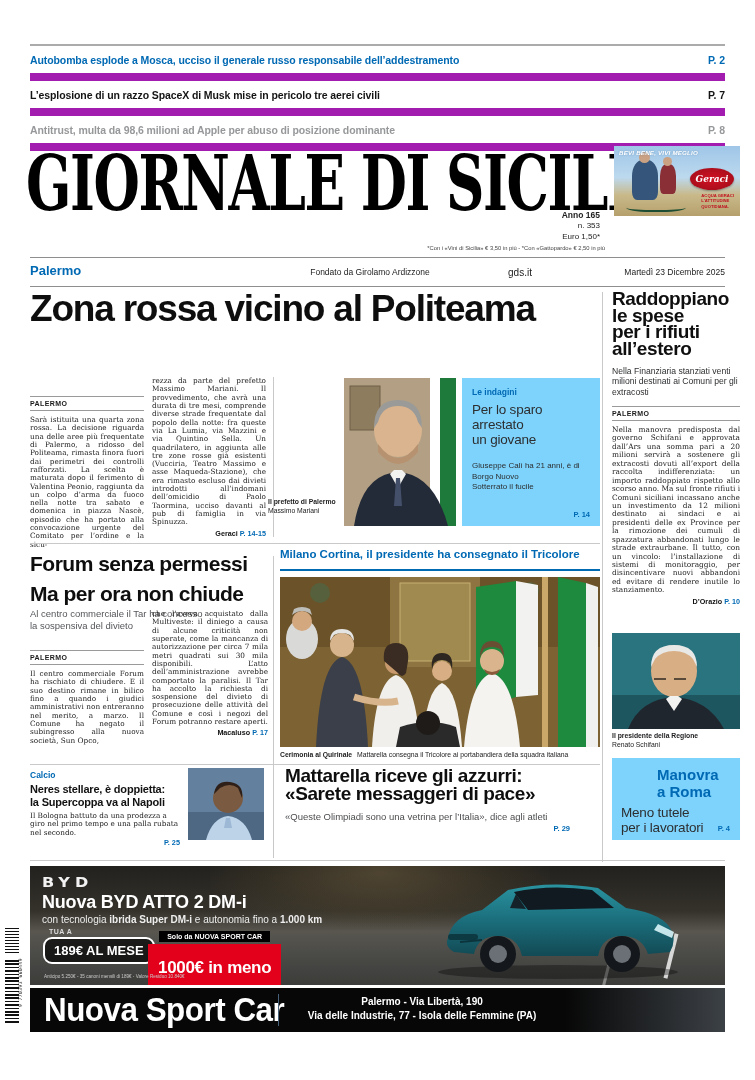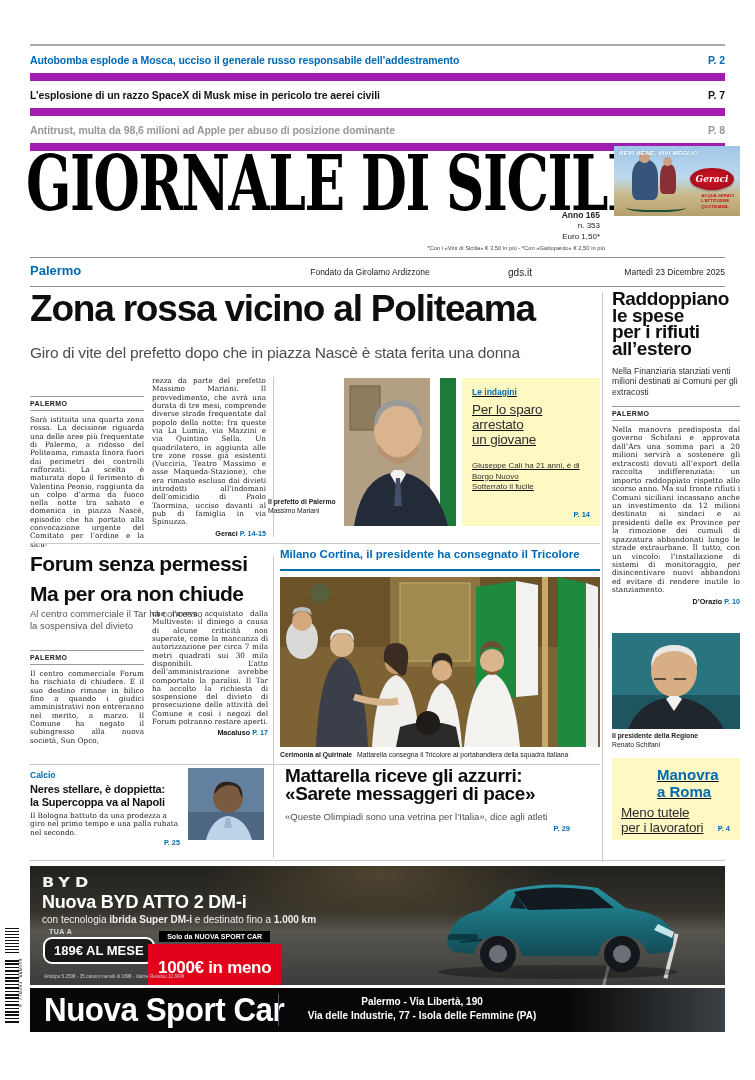--- a/index.html
+++ b/index.html
@@ -55,21 +55,21 @@
           border-top:1px solid #9a9a9a;border-bottom:1px solid #9a9a9a;padding:3px 0;}
   .body{font-family:"DejaVu Serif",serif;font-size:7.3px;line-height:1.14;color:#1b1b1b;}
   .byline{font-size:7.2px;font-weight:bold;text-align:right;color:#111;margin-top:2px;}
   .byline .pg{color:var(--accent);}
   .caption{font-size:6.8px;line-height:1.3;color:#222;}
   .caption b{display:block;}
 
   .photo{overflow:hidden;background:#d8d3c8;}
 
   
-  .gbox{background:#fef9c3;box-sizing:border-box;padding:9px 10px 7px 10px;text-decoration:underline;}
+  .gbox{background:#7dd3fc;box-sizing:border-box;padding:9px 10px 7px 10px;}
   .gbox .bk{font-size:8.5px;font-weight:bold;color:var(--accent);}
   .gbox .bt{font-size:13.5px;line-height:1.12;color:#2d2e30;margin-top:5px;letter-spacing:-.2px;}
   .gbox .btx{font-size:8px;line-height:1.3;color:#2d2e30;margin-top:14px;}
   .gbox .bpg{position:absolute;right:10px;bottom:7px;font-size:7.5px;font-weight:bold;color:var(--accent);}
 
   
   .h-right{left:612px;top:291px;width:130px;font-size:19px;line-height:16.5px;font-weight:bold;color:#0f0f0f;letter-spacing:-.4px;}
   .sub-right{left:612px;top:366px;width:128px;font-size:8.6px;line-height:1.22;color:#2e2f31;}
 
   
@@ -167,21 +167,20 @@
   </div>
 
   <div class="abs dateline">
     <span class="ed">Palermo</span>
     <span class="fo">Fondato da Girolamo Ardizzone</span>
     <span class="si">gds.it</span>
     <span class="da">Martedì 23 Dicembre 2025</span>
   </div>
 
   <div class="abs h-lead">Zona rossa vicino al Politeama</div>
-  <div class="abs sub-lead">Giro di vite del prefetto dopo che in piazza Nascè è stata ferita una donna</div>
 
   <div class="abs vr" style="left:602px;top:292px;height:570px;"></div>
   <div class="abs vr" style="left:273px;top:377px;height:160px;"></div>
   <div class="abs vr" style="left:273px;top:556px;height:302px;"></div>
 
   <div class="abs" style="left:30px;top:396px;width:114px;">
     <div class="kicker">PALERMO</div>
     <div class="body just" style="margin-top:5px;">Sarà istituita una quarta zona rossa. La decisione riguarda una delle aree più frequentate di Palermo, a ridosso del Politeama, rimasta finora fuori dai perimetri dei controlli rafforzati. La scelta è maturata dopo il ferimento di Valentina Peonio, raggiunta da un colpo d’arma da fuoco nella notte tra sabato e domenica in piazza Nascè, episodio che ha portato alla convocazione urgente del Comitato per l’ordine e la sicu-</div>
   </div>
   <div class="abs" style="left:152px;top:377px;width:114px;">
@@ -350,21 +349,21 @@
 
   <div class="hr" style="left:30px;top:860px;width:695px;"></div>
 
   <div class="abs byd">
     <div class="hill"></div>
     <div class="lane"></div>
     <div class="lane2"></div>
     <div class="logo">BYD</div>
     <div class="t1">Nuova BYD ATTO 2 DM-i</div>
     <div class="t2">
-      <span>con tecnologia </span><b>ibrida Super DM-i</b><span> e destinato fino a </span><b>1.000 km</b>
+      <span>con tecnologia </span><b>ibrida Super DM-i</b><span> e autonomia fino a </span><b>1.000 km</b>
     </div>
     <div class="offer">
       <div class="lab">TUA A</div>
       <div class="box">189€ AL MESE</div>
     </div>
     <div class="promo">
       <div class="lab">Solo da NUOVA SPORT CAR</div>
       <div class="red">1000€ in meno</div>
       <div class="fin">con finanziamento CA Auto Bank</div>
     </div>

